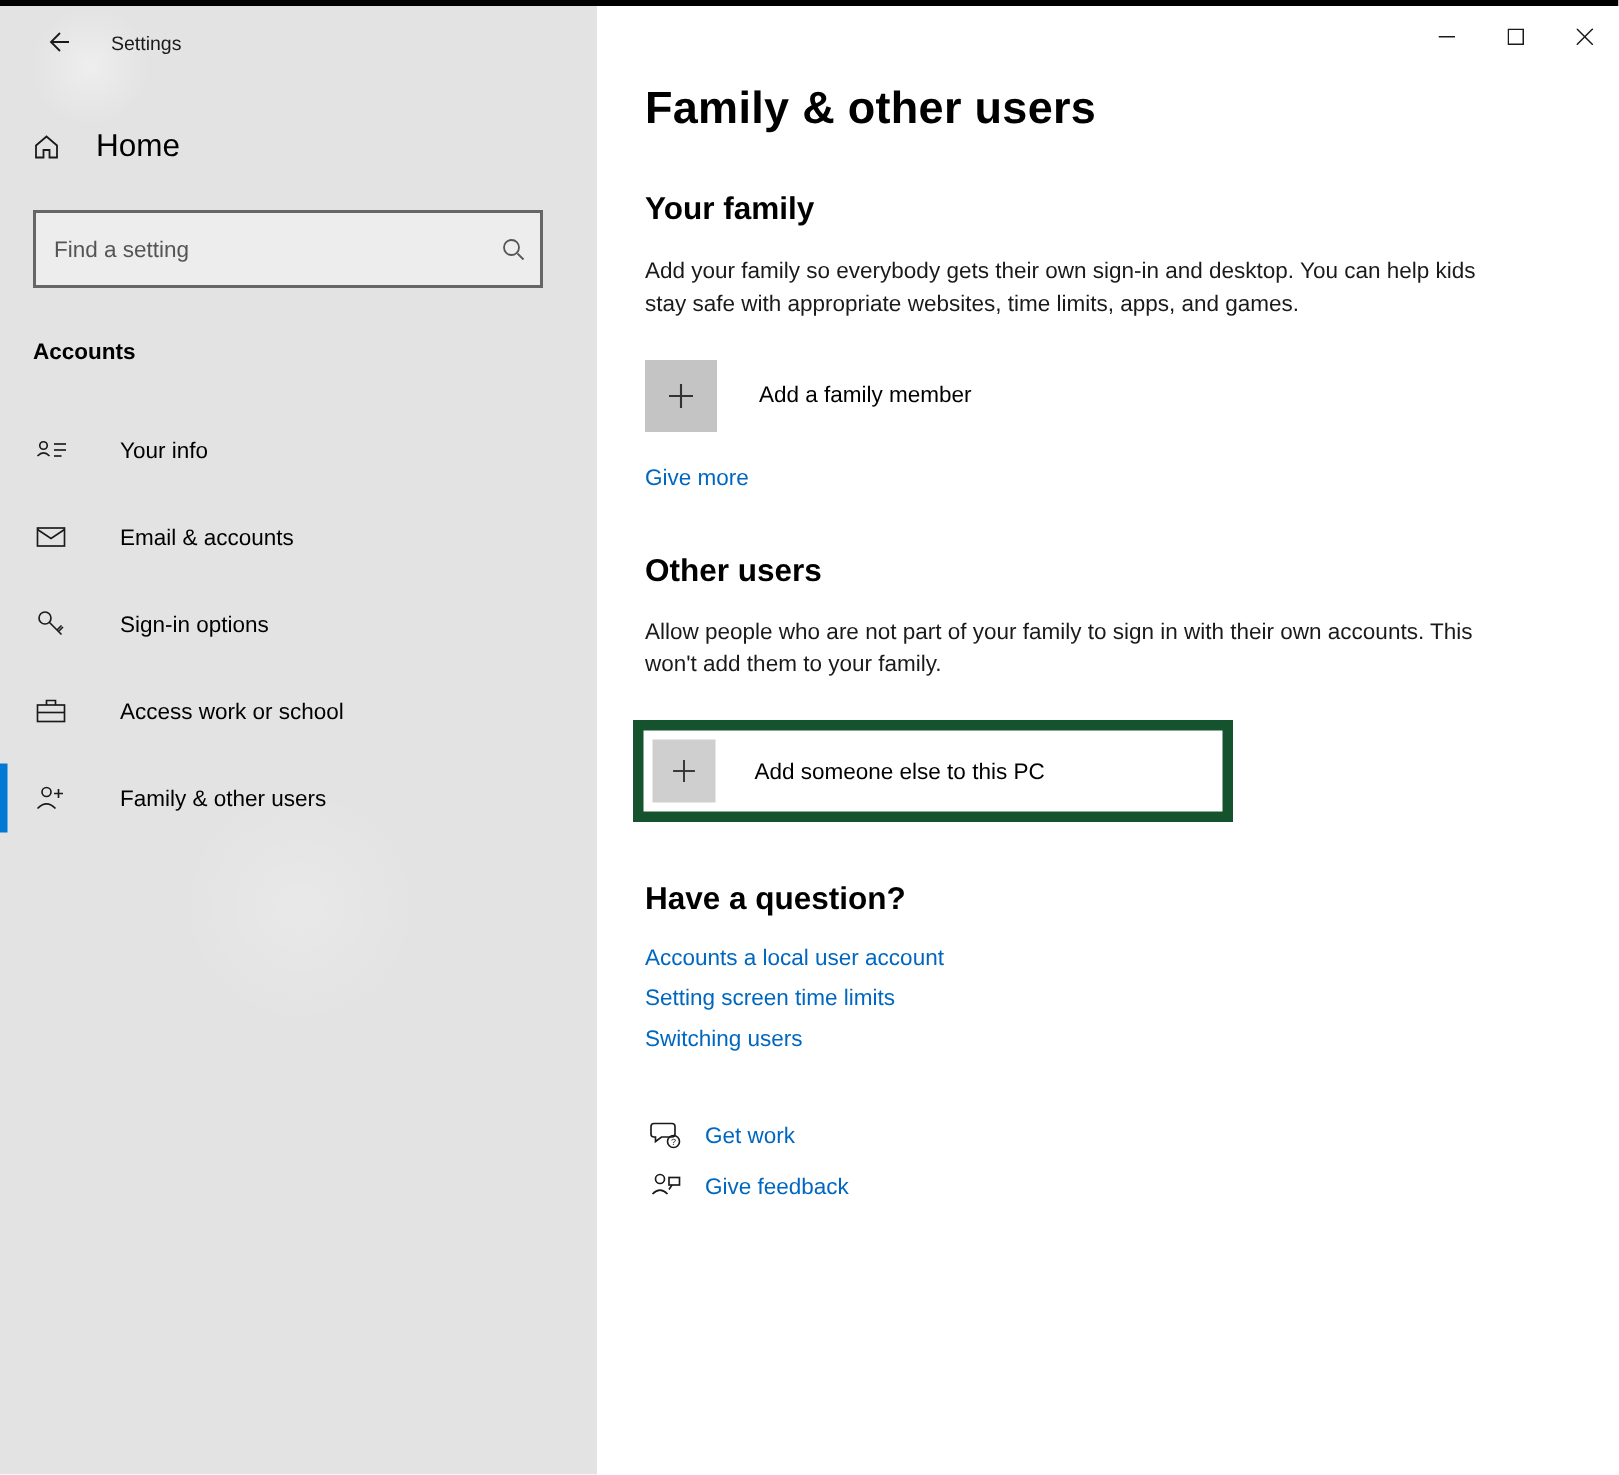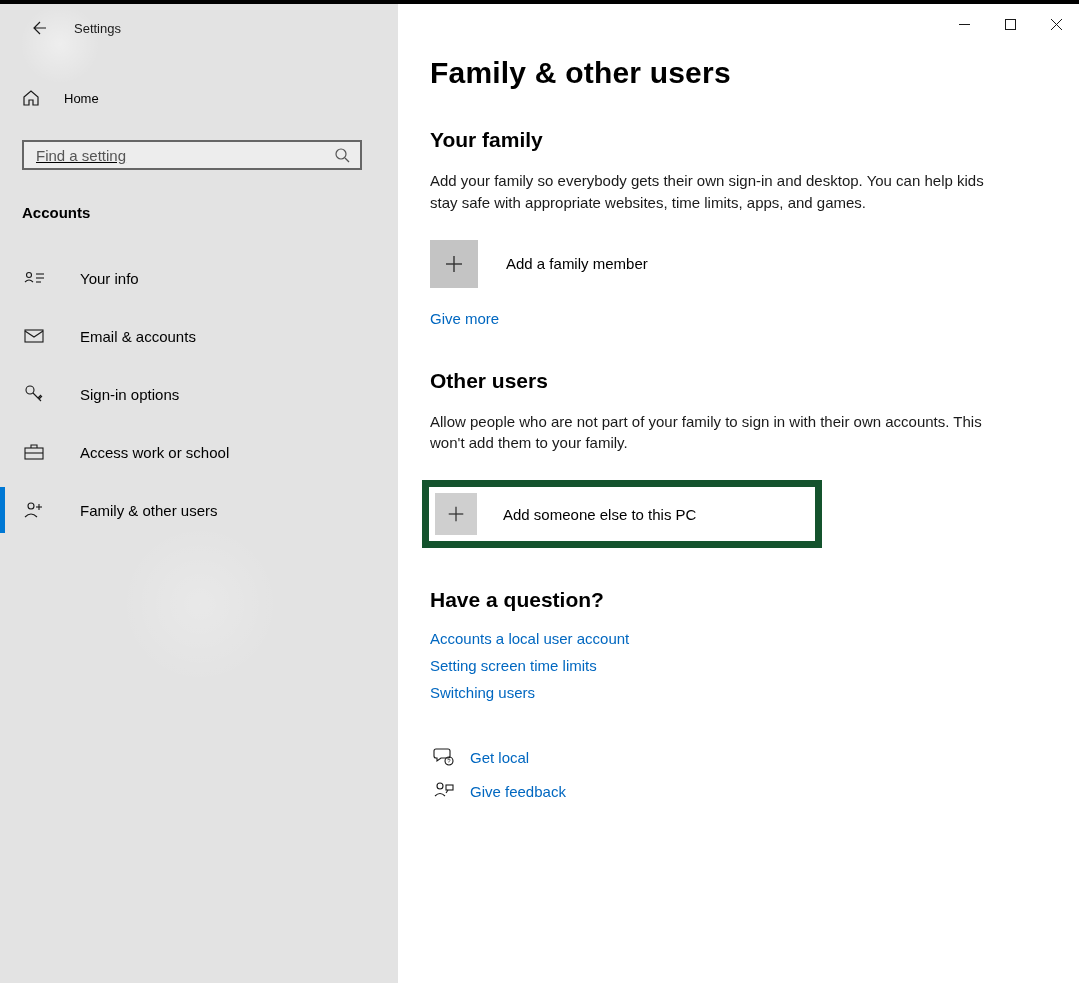--- a/index.html
+++ b/index.html
@@ -39,29 +39,28 @@
   }
   .app-title { font-size: 13px; margin-left: 16px; color: #1a1a1a; }
   .home-row {
     display: flex; align-items: center;
     height: 48px;
     padding-left: 22px;
     margin-top: 22px;
     cursor: pointer;
   }
   .home-row .icon-slot { width: 24px; display:flex; align-items:center; }
-  .home-row .label { margin-left: 18px; font-size: 13px; }
+  .home-row .label { margin-left: 18px; font-size: 21px; }
   .search-box {
     margin: 18px 36px 0 22px;
-    height: 30px;
+    height: 52px;
     border: 2px solid #666;
     background: rgba(255,255,255,0.35);
     display: flex; align-items: center;
     padding: 0 10px 0 12px;
-    text-decoration: underline;
   }
   .search-box input {
     flex: 1; border: none; background: transparent;
     font-size: 15px; outline: none; color: #333;
   }
   .search-box input::placeholder { color: #555; }
   .section-label {
     margin: 34px 0 0 22px;
     font-size: 15px;
     font-weight: 600;
@@ -303,21 +302,21 @@
 
       <div class="footer-links">
         <div class="footer-row">
           <span class="icon-slot">
             <svg width="22" height="20" viewBox="0 0 22 20">
               <path d="M3 2 H15 Q17 2 17 4 V9 Q17 11 15 11 H8 L4 14 V11 H3 Q1 11 1 9 V4 Q1 2 3 2 Z" stroke="#1a1a1a" stroke-width="1.1" fill="none"></path>
               <circle cx="16" cy="14" r="4" stroke="#1a1a1a" stroke-width="1.1" fill="none"></circle>
               <text x="16" y="16" font-size="6" text-anchor="middle" fill="#1a1a1a">?</text>
             </svg>
           </span>
-          <span class="link">Get local</span>
+          <span class="link">Get work</span>
         </div>
         <div class="footer-row">
           <span class="icon-slot">
             <svg width="22" height="20" viewBox="0 0 22 20">
               <circle cx="7" cy="5" r="3" stroke="#1a1a1a" stroke-width="1.1" fill="none"></circle>
               <path d="M2 15 Q7 10 12 15" stroke="#1a1a1a" stroke-width="1.1" fill="none"></path>
               <rect x="13" y="4" width="7" height="5" stroke="#1a1a1a" stroke-width="1.1" fill="none"></rect>
               <path d="M15 9 L13 12" stroke="#1a1a1a" stroke-width="1.1"></path>
             </svg>
           </span>

